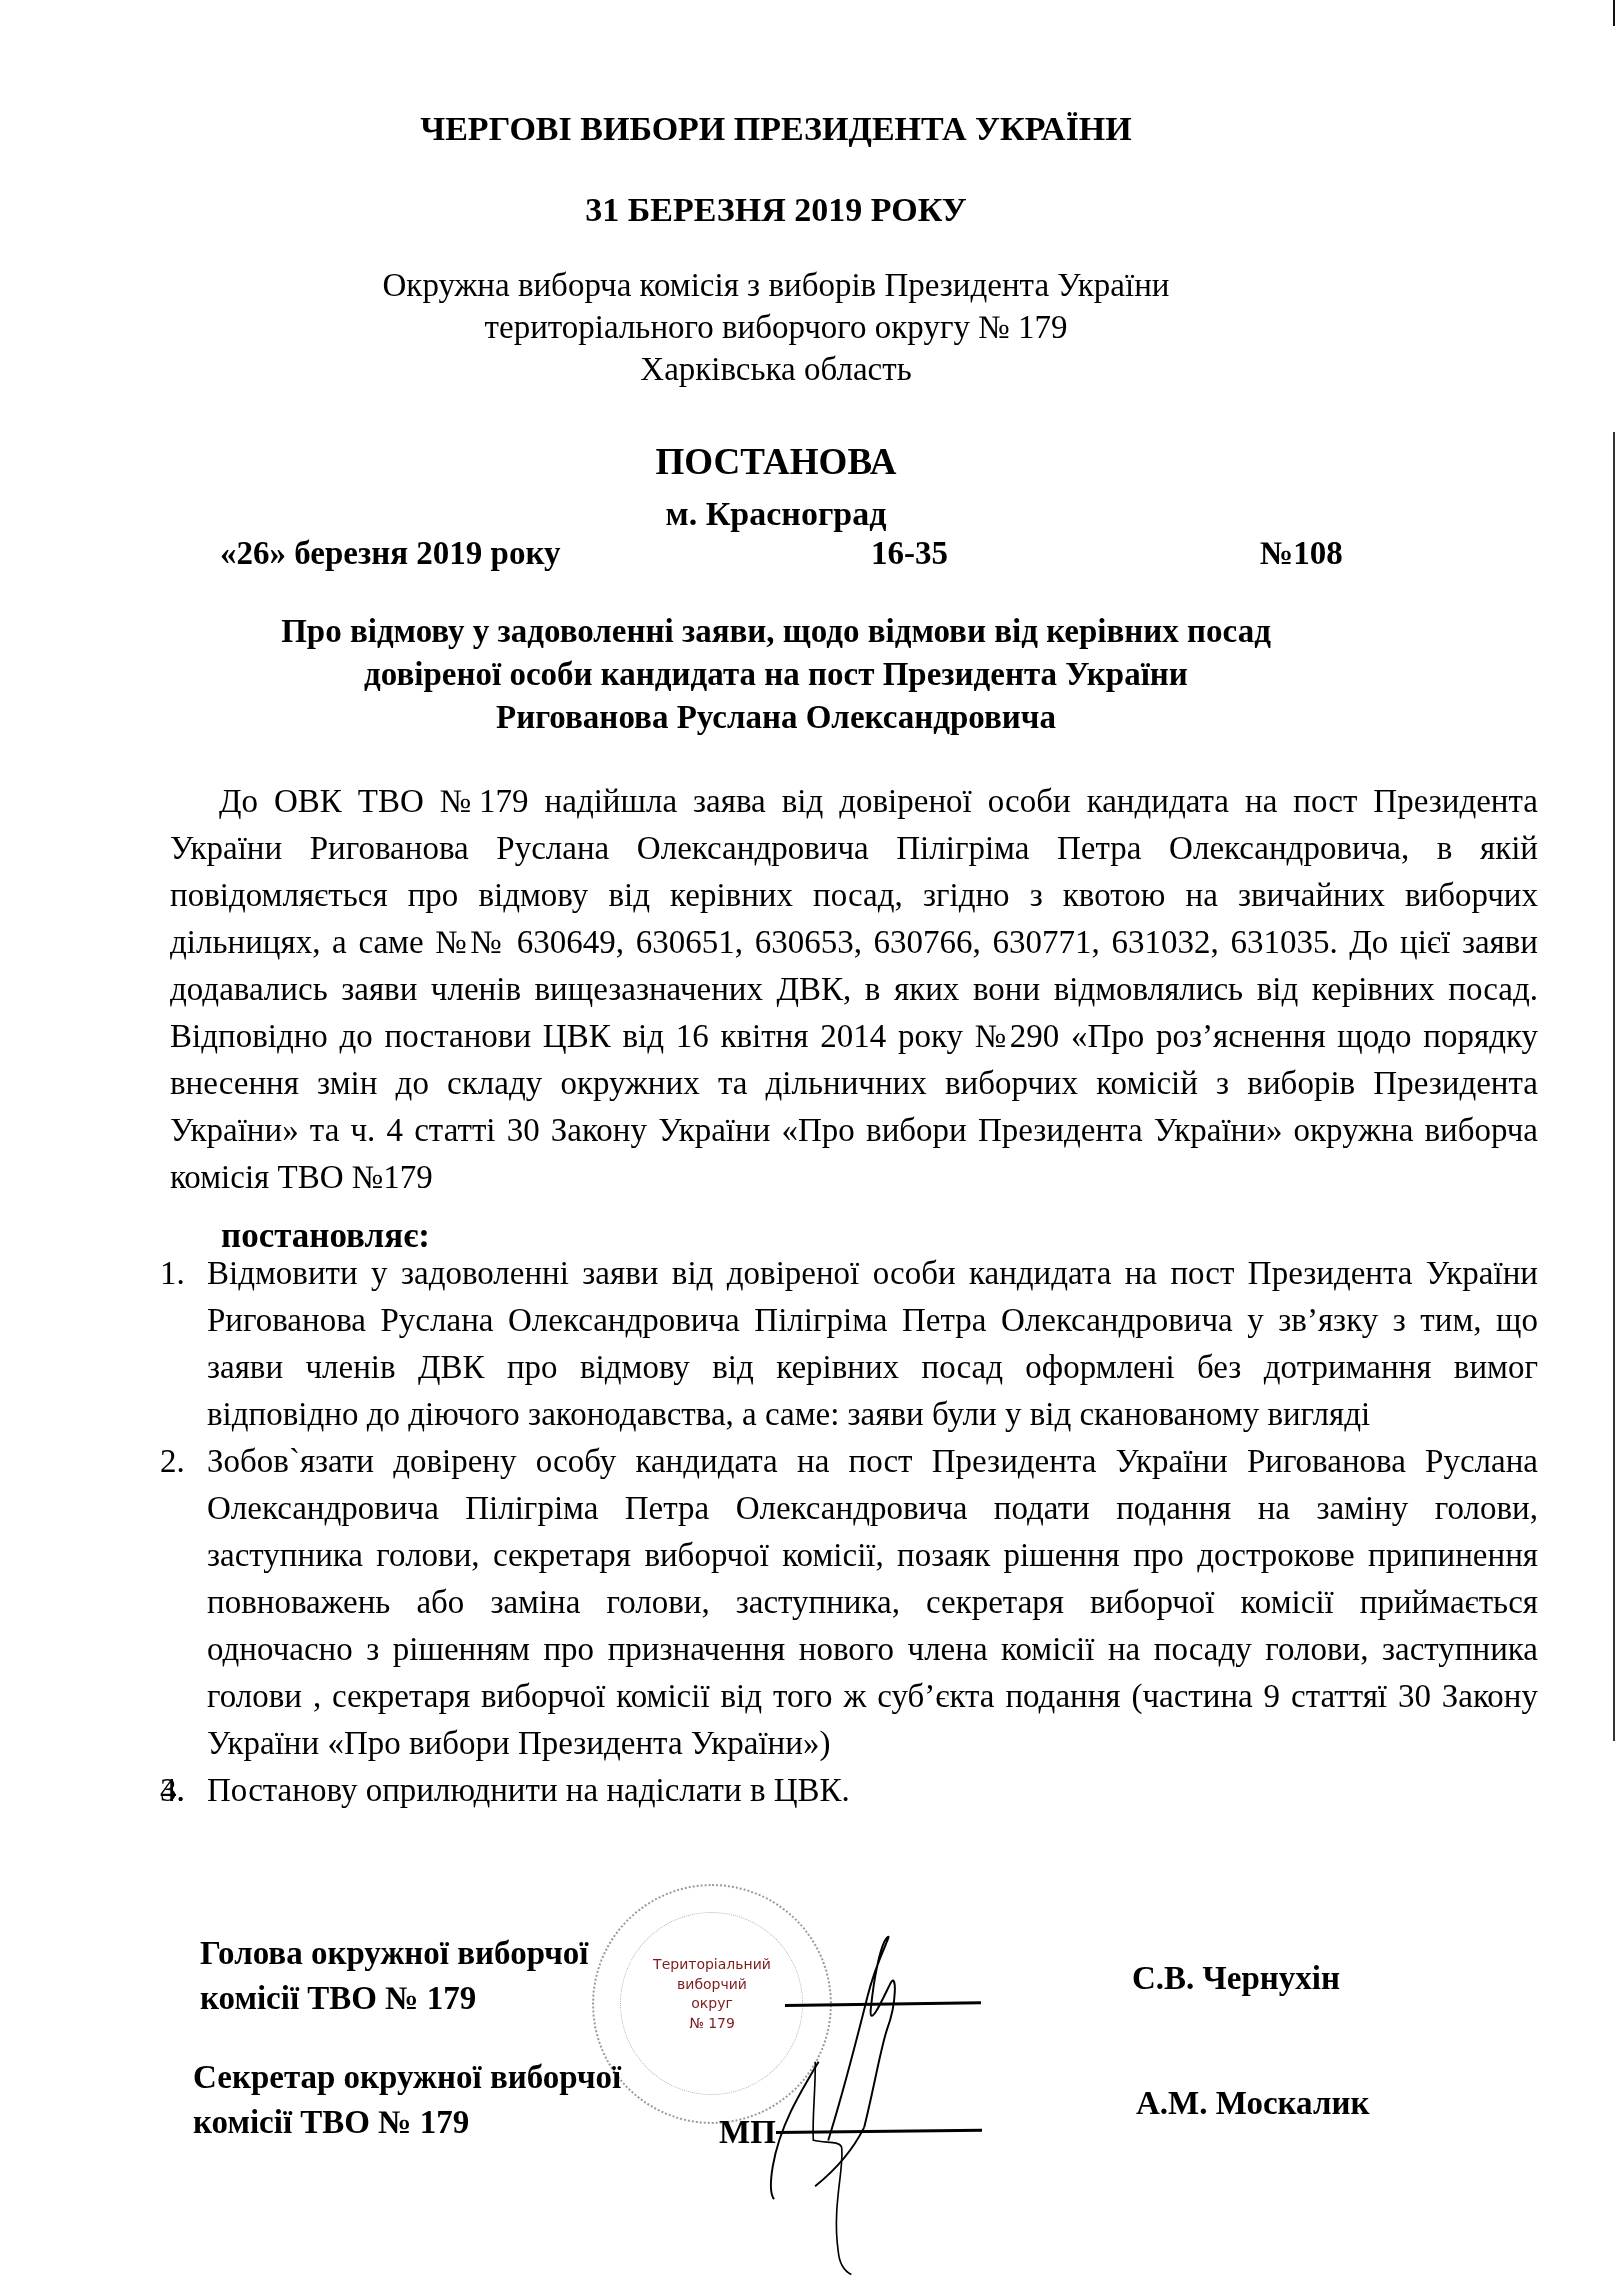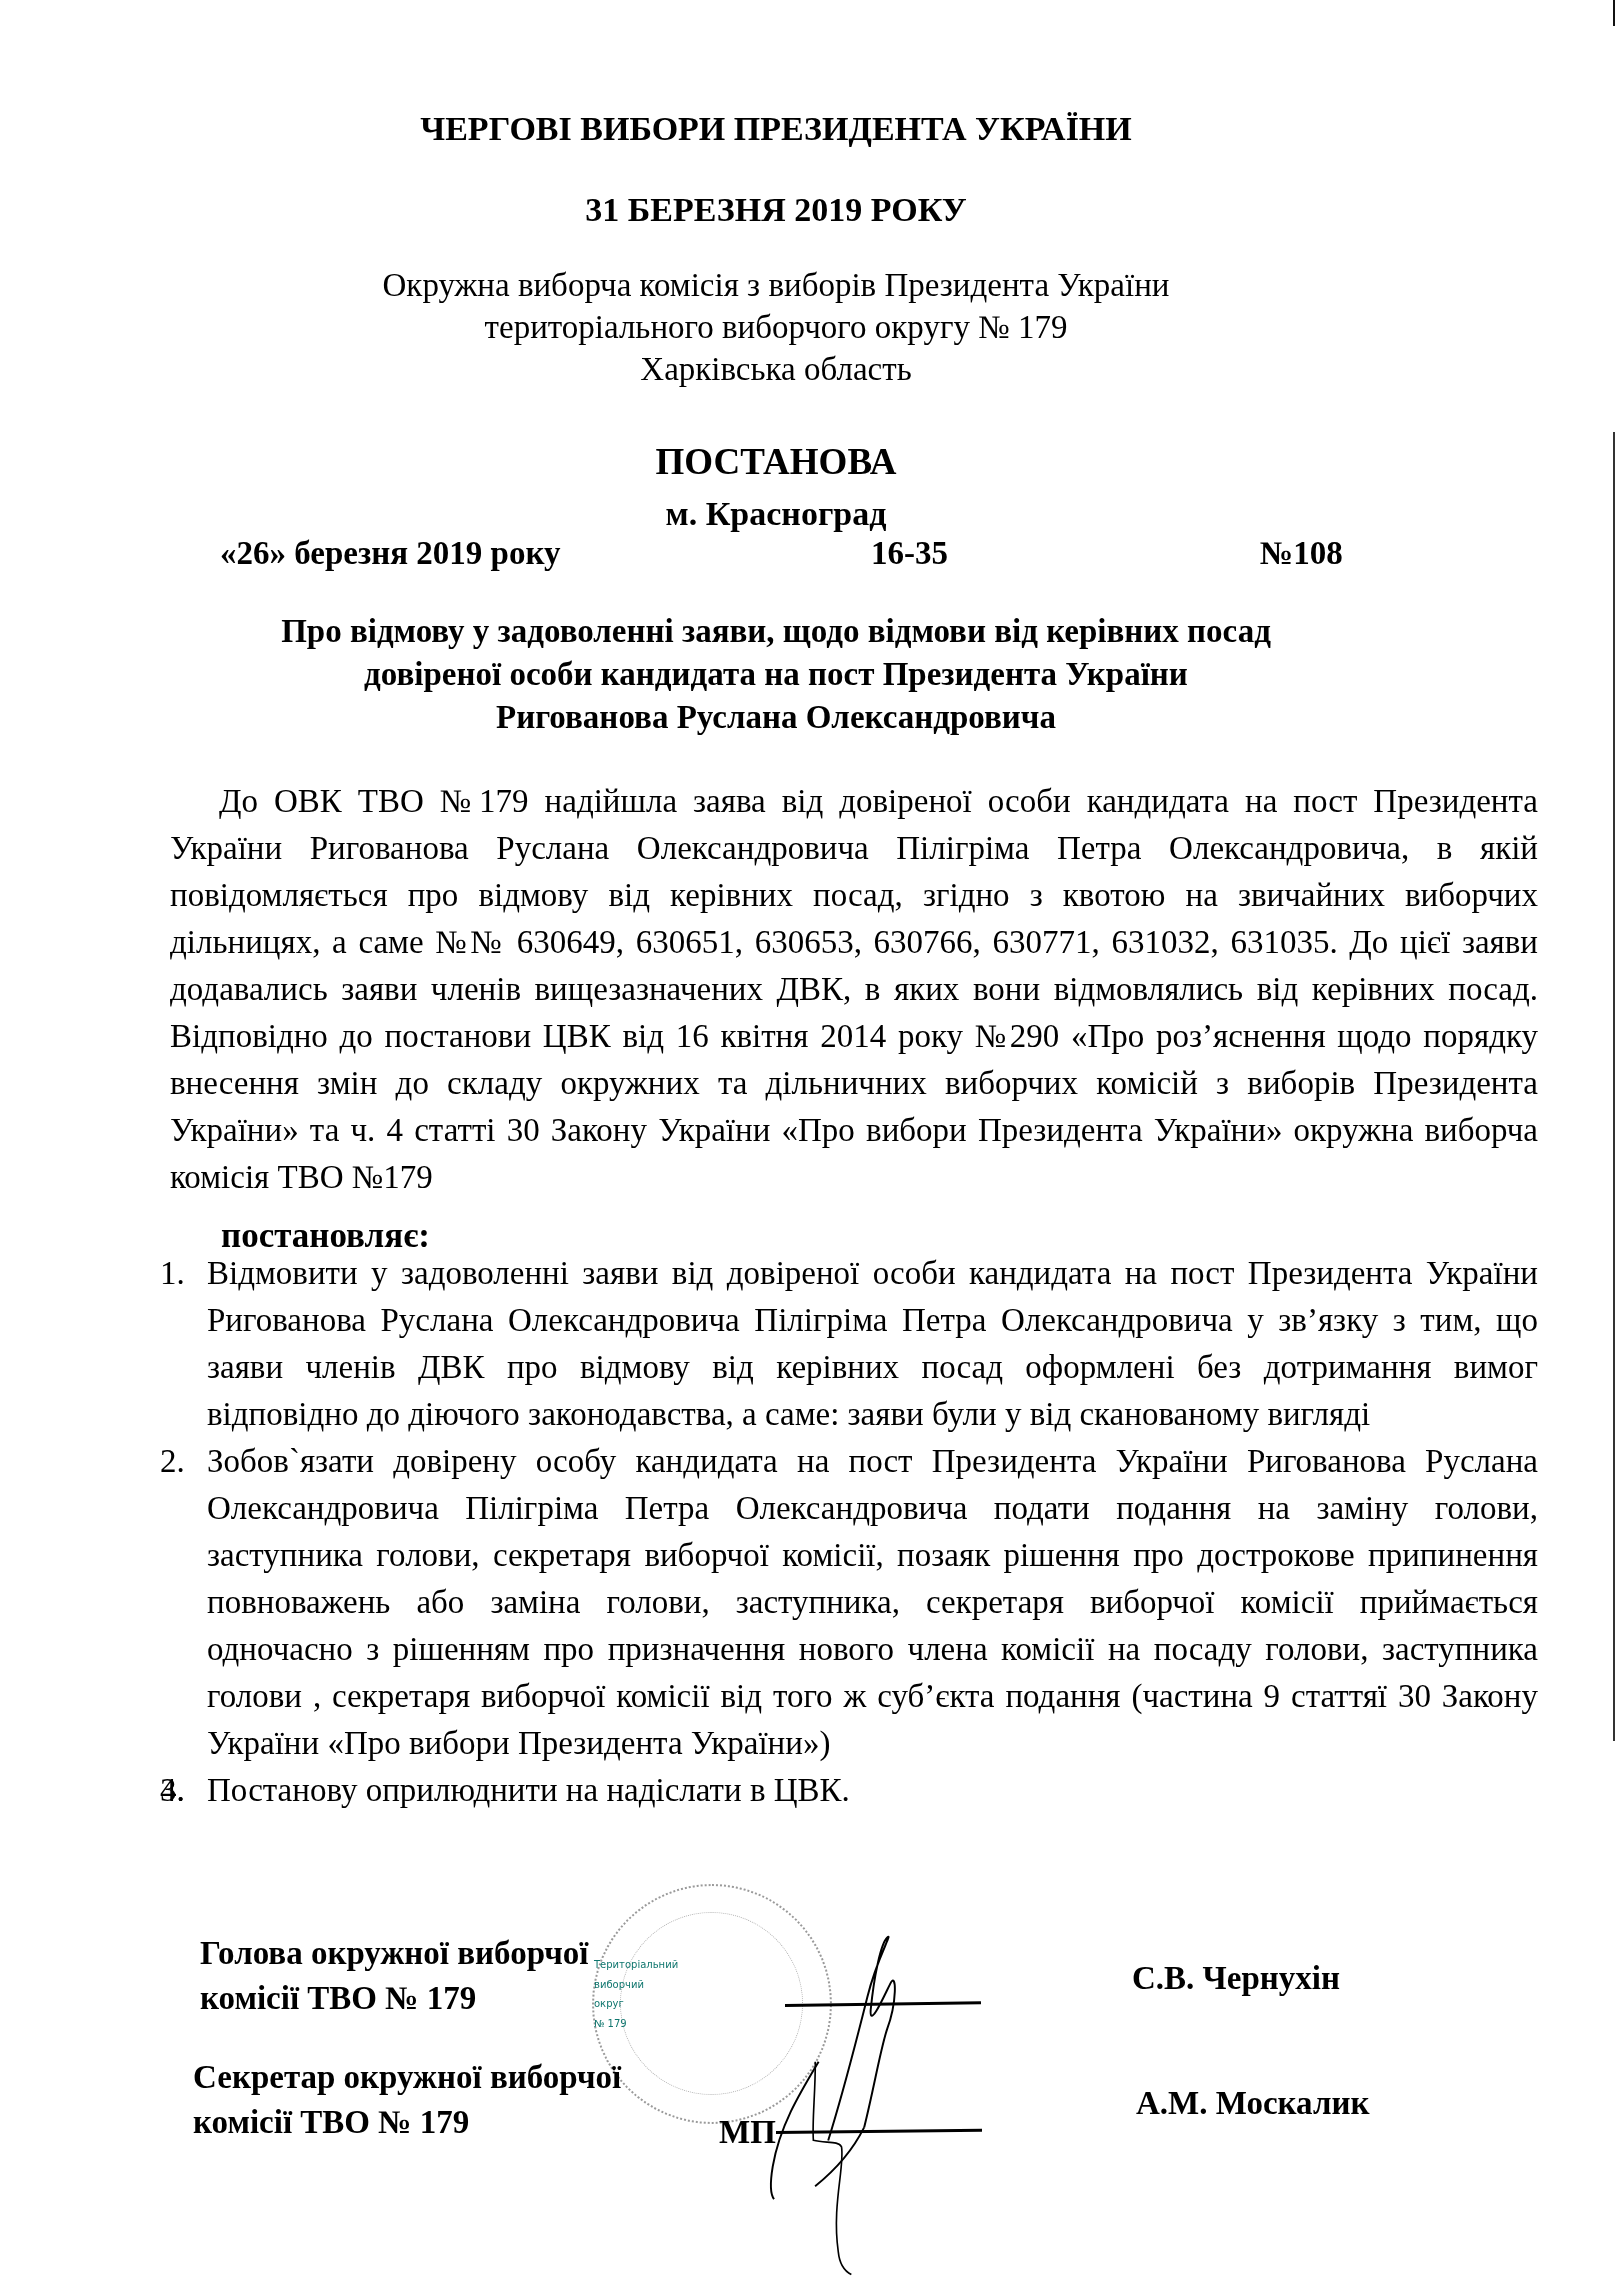--- a/index.html
+++ b/index.html
@@ -19,22 +19,22 @@
   .list li { position: relative; padding-left: 47px; font-size: 33px; line-height: 47px; text-align: justify; }
   .list .num { position: absolute; left: 0; top: 0; }
   .sig-label { position: absolute; font-weight: bold; font-size: 33px; line-height: 45px; }
   .sig-name { position: absolute; font-weight: bold; font-size: 33px; }
   .sig-line { position: absolute; height: 2.6px; background: #000; transform-origin: left center; }
   .mp { position: absolute; left: 719px; top: 2114px; font-weight: bold; font-size: 33px; }
   .stamp { position: absolute; left: 592px; top: 1884px; width: 236px; height: 236px; border-radius: 50%;
            border: 2px dotted #9a9a9a; }
   .stamp-inner { position: absolute; left: 26px; top: 26px; width: 181px; height: 181px; border-radius: 50%;
                  border: 1.3px dotted #b0b0b0; }
-  .stamp-text { position: absolute; left: 0; width: 236px; top: 69px; 
-                font-family: "DejaVu Sans", sans-serif; font-size: 10px; line-height: 19.6px; color: #0f766e; }
+  .stamp-text { position: absolute; left: 0; width: 236px; top: 69px; text-align: center;
+                font-family: "DejaVu Sans", sans-serif; font-size: 14px; line-height: 19.6px; color: #7f1d1d; }
   .signature { position: absolute; }
 </style>
 </head>
 <body>
 
 <div class="page">
 
   <div class="edge-line" style="top:0;height:26px;"></div>
   <div class="edge-line" style="top:432px;height:1309px;width:2px;background:#333;"></div>
 

